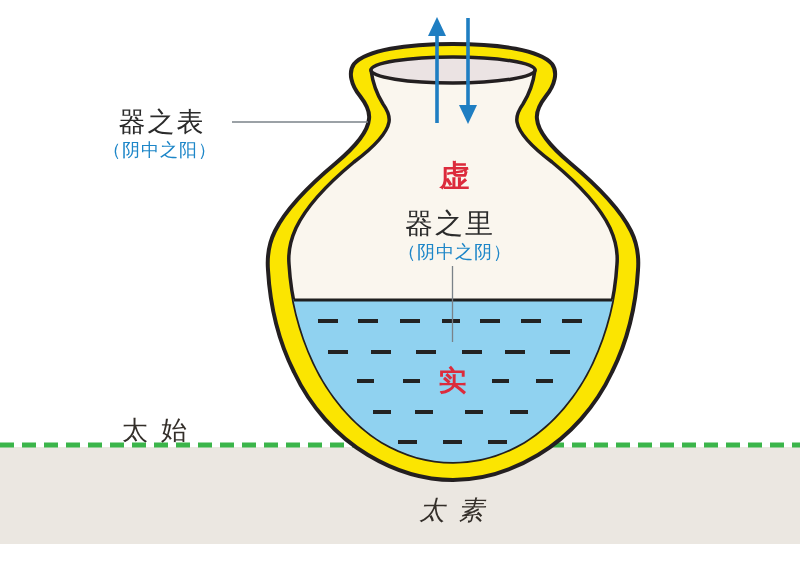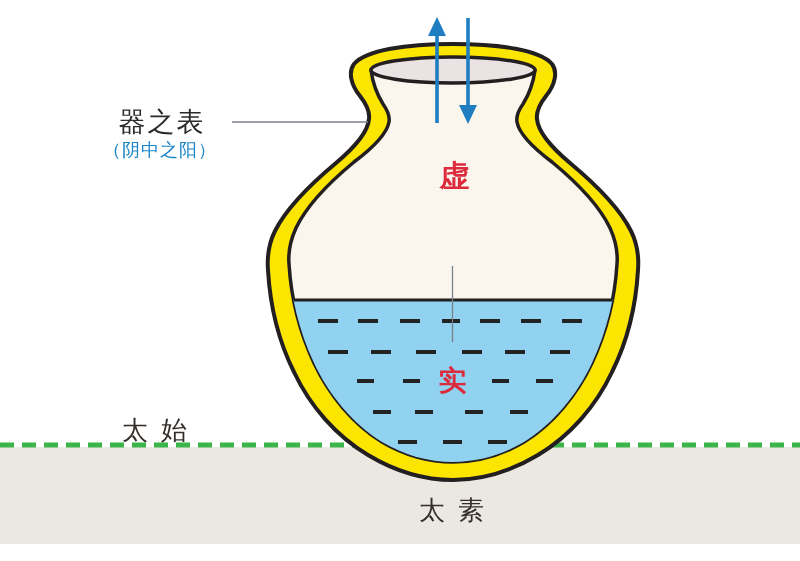--- a/index.html
+++ b/index.html
@@ -63,21 +63,23 @@
       <polygon points="468,124 459,105 477,105" fill="#1F7EC2"></polygon>
     </g>
   </svg>
 
   <div class="label lbl-black" style="left:162px; top:122px;">器之表</div>
 
   <div class="label lbl-blue" style="left:160px; top:150px;">（阴中之阳）</div>
 
   <div class="label lbl-red" style="left:455px; top:176px;">虚</div>
 
+  <div class="label lbl-black" style="left:450px; top:224px; font-size:28px;">器之里</div>
 
+  <div class="label lbl-blue" style="left:455px; top:252px;">（阴中之阴）</div>
 
   <div class="label lbl-red" style="left:453px; top:381px; font-size:28px;">实</div>
 
   <div class="label lbl-ground" style="left:156px; top:422px;margin-top:8px;">太 始</div>
 
-  <div class="label lbl-ground" style="left:453px; top:510px;">太 素</div>
+  <div class="label lbl-ground" style="left:453px; top:510px;font-style:italic;">太 素</div>
 
 </div>
 
 </body></html>

